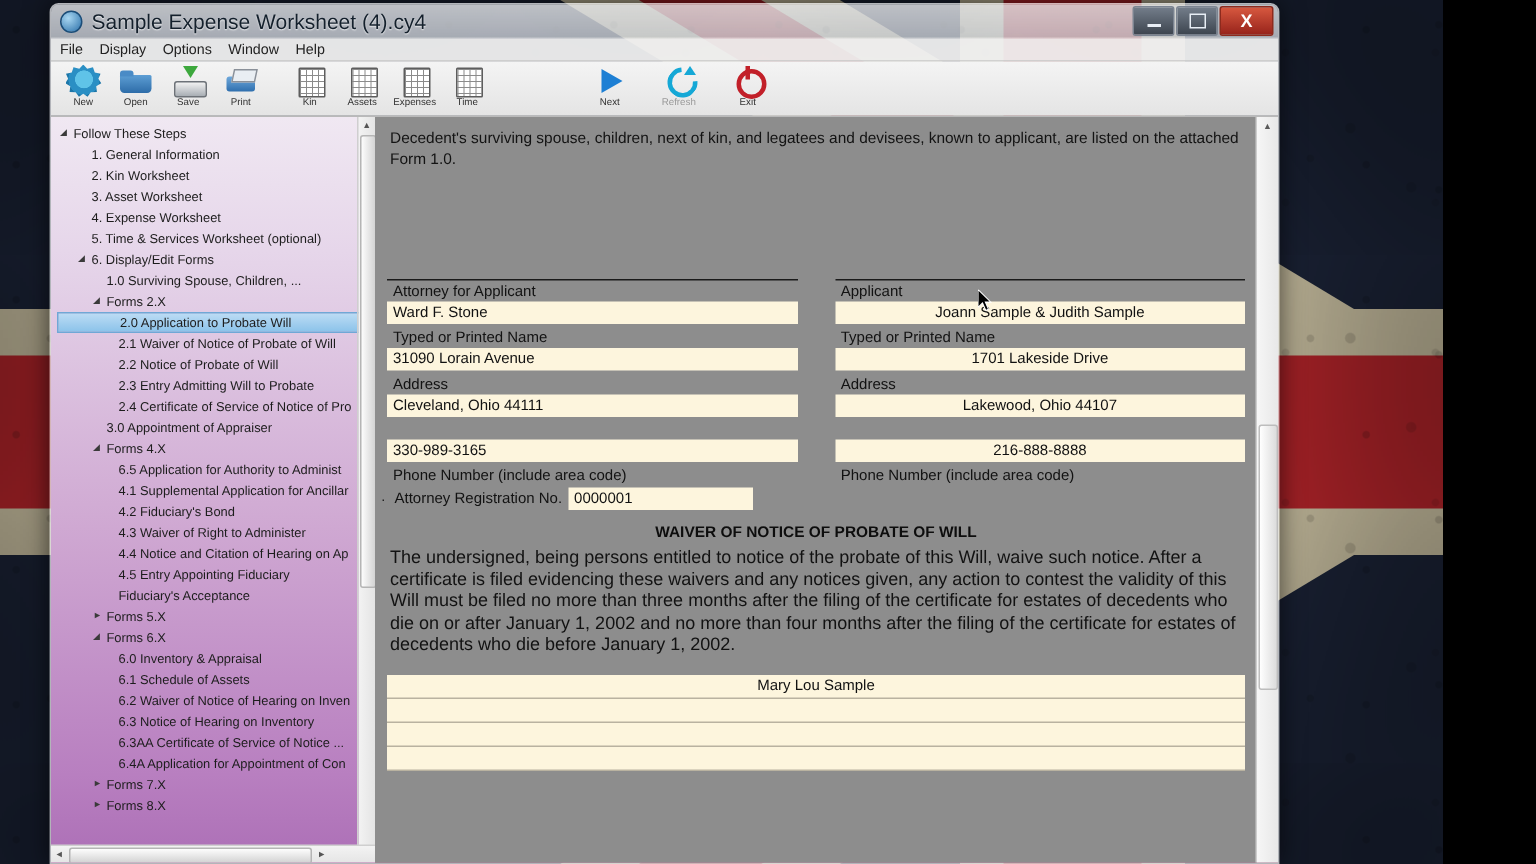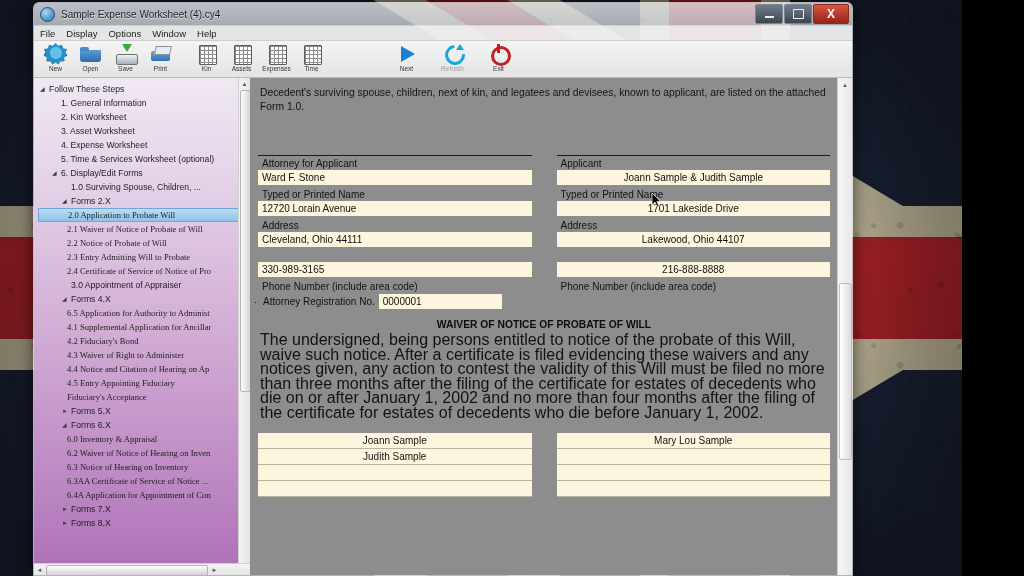--- a/index.html
+++ b/index.html
@@ -53,21 +53,21 @@
   #titlebar{
     position:relative;height:22px;
     background:linear-gradient(to bottom,rgba(240,242,246,.50),rgba(205,212,222,.42));
     border-bottom:1px solid rgba(255,255,255,.25);
     display:flex;align-items:center;
     border-radius:5px 5px 0 0;
   }
   #titlebar .tico{width:13px;height:13px;margin-left:6px;border-radius:50%;
     background:radial-gradient(circle at 35% 32%,#a9d7f2,#2a6fa8);
     border:1px solid #1b4d78;position:relative;}
-  #titlebar .ttxt{margin-left:6px;font-size:10px;color:#14202c;
+  #titlebar .ttxt{margin-left:6px;font-size:14px;color:#14202c;
     text-shadow:0 1px 1px rgba(255,255,255,.8);white-space:nowrap;}
   #wbtns{position:absolute;right:3px;top:1px;display:flex;gap:1px;}
   .wb{width:26px;height:18px;border:1px solid #7b8491;border-radius:2px;
       display:flex;align-items:center;justify-content:center;
       font-size:10px;color:#e8eef5;background:linear-gradient(to bottom,#737d8a,#3d454f);}
   .wb.close{width:34px;background:linear-gradient(to bottom,#d7583f,#97231b);
       border-color:#8d2a1d;font-weight:bold;font-size:12px;color:#fff;}
   .wb .gl{display:block;}
   .wb .min{width:9px;height:2px;background:#e8eef5;margin-top:6px;}
   .wb .max{width:9px;height:8px;border:1.5px solid #e8eef5;}
@@ -125,21 +125,21 @@
   #tree{width:216px;position:relative;
     background:linear-gradient(to bottom,#f0e8f2 0%,#e6d6ea 18%,#cfa8d2 55%,#b87fc0 88%,#ac6fb6 100%);
     overflow:hidden;}
   #treeinner{padding:4px 0 0 4px;}
   .ti{font-size:8.6px;color:#1d1d1d;line-height:10px;height:14px;display:flex;align-items:center;
       white-space:nowrap;padding-left:2px;}
   .ti .arw{width:9px;font-size:6px;color:#3a3a3a;display:inline-block;}
   .ti.l0{padding-left:2px;}
   .ti.l1{padding-left:14px;}
   .ti.l2{padding-left:24px;}
-  .ti.l3{padding-left:20px;font-family:Liberation Serif, serif;}
+  .ti.l3{padding-left:32px;}
   .ti.sel{background:linear-gradient(to bottom,#bcdcf4,#8cc3ea);border:1px solid #6fa8d6;height:12px;
       margin-right:4px;}
   #treevscroll{position:absolute;right:0;top:0;width:11px;height:486px;
       background:linear-gradient(to right,#f3f3f3,#e4e4e4);border-left:1px solid #cfcfcf;}
   #treevscroll .arrow{height:11px;display:flex;align-items:center;justify-content:center;font-size:6px;color:#555;}
   #treevscroll .thumb{position:absolute;top:12px;left:1px;width:9px;height:300px;
       background:linear-gradient(to right,#fdfdfd,#d3d3d3);border:1px solid #b5b5b5;border-radius:2px;}
   #treehscroll{position:absolute;left:0;bottom:0;width:216px;height:12px;
       background:linear-gradient(to bottom,#f3f3f3,#e4e4e4);border-top:1px solid #cfcfcf;display:flex;align-items:center;}
   #treehscroll .hb{width:11px;text-align:center;font-size:6px;color:#555;}
@@ -150,33 +150,33 @@
   #docscroll{position:absolute;right:0;top:0;width:14px;height:498px;
       background:linear-gradient(to right,#f6f6f6,#e8e8e8);border-left:1px solid #cdcdcd;}
   #docscroll .arrow{height:13px;display:flex;align-items:center;justify-content:center;font-size:6px;color:#5a5a5a;}
   #docscroll .thumb{position:absolute;top:205px;left:1px;width:11px;height:175px;
       background:linear-gradient(to right,#ffffff,#dcdcdc);border:1px solid #bdbdbd;border-radius:2px;}
 
   #page{position:absolute;left:0;top:0;right:14px;bottom:0;background:#8d8d8d;padding:0 8px;}
   .intro{color:#131313;font-size:10.3px;line-height:14px;padding:8px 4px 0 2px;}
   .hr{height:1px;background:#1a1a1a;margin-top:18px;}
   .cols{display:flex;gap:25px;margin-top:0px;}
-  .col{flex:1;}
+  .col{flex:1;margin-top:31px;}
   .col .hrline{height:1px;background:#1a1a1a;}
   .lbl{font-size:10px;color:#121212;padding:2px 2px 1px 4px;}
   .fld{background:#fdf5dd;height:15px;font-size:10px;color:#111;display:flex;align-items:center;
        padding:0 4px;margin-bottom:2px;}
   .fld.c{justify-content:center;}
   .gap{height:13px;}
   .regrow{display:flex;align-items:center;gap:4px;margin-top:1px;}
   .regrow .dot{font-size:9px;color:#111;margin-left:-4px;}
   .regrow .lbl{padding:0 0 0 2px;}
   .regrow .fld{flex:0 0 115px;margin-bottom:0;}
   .wtitle{text-align:center;font-size:10.3px;font-weight:bold;color:#0d0d0d;margin-top:10px;}
-  .wbody{font-size:16px;line-height:14.5px;color:#121212;margin-top:3px;padding:0 2px;}
+  .wbody{font-size:12px;line-height:14.5px;color:#121212;margin-top:3px;padding:0 2px;}
   .sigwrap{display:flex;gap:25px;margin-top:13px;}
   .sigcol{flex:1;}
   .sig{background:#fdf5dd;height:15px;font-size:10px;color:#111;display:flex;align-items:center;
        justify-content:center;border-bottom:1px solid #b9b2a0;}
   .formfoot{text-align:center;font-size:8.6px;font-weight:bold;color:#0d0d0d;margin-top:22px;letter-spacing:.2px;}
 
   #cursor{position:absolute;left:652px;top:193px;width:10px;height:15px;z-index:50;}
 </style>
 </head>
 <body>
@@ -378,20 +378,24 @@
           <div class="ti l2">
             <span class="arw">◢</span>
             <span>Forms 6.X</span>
           </div>
           <div class="ti l3">
             <span class="arw"></span>
             <span>6.0 Inventory &amp; Appraisal</span>
           </div>
           <div class="ti l3">
             <span class="arw"></span>
+            <span>6.1 Schedule of Assets</span>
+          </div>
+          <div class="ti l3">
+            <span class="arw"></span>
             <span>6.2 Waiver of Notice of Hearing on Inven</span>
           </div>
           <div class="ti l3">
             <span class="arw"></span>
             <span>6.3 Notice of Hearing on Inventory</span>
           </div>
           <div class="ti l3">
             <span class="arw"></span>
             <span>6.3AA Certificate of Service of Notice ...</span>
           </div>
@@ -425,21 +429,21 @@
         <div class="intro">Decedent's surviving spouse, children, next of kin, and legatees and devisees, known to applicant, are listed on the attached Form 1.0.</div>
         <div class="hr" style="visibility:hidden"></div>
 
         <div class="cols" style="margin-top:22px">
 
           <div class="col">
             <div class="hrline"></div>
             <div class="lbl">Attorney for Applicant</div>
             <div class="fld">Ward F. Stone</div>
             <div class="lbl">Typed or Printed Name</div>
-            <div class="fld">12720 Lorain Avenue</div>
+            <div class="fld">31090 Lorain Avenue</div>
             <div class="lbl">Address</div>
             <div class="fld">Cleveland, Ohio  44111</div>
             <div class="gap"></div>
             <div class="fld">330-989-3165</div>
             <div class="lbl">Phone Number (include area code)</div>
             <div class="regrow">
               <span class="dot">·</span>
               <span class="lbl">Attorney Registration No.</span>
               <span class="fld">0000001</span>
             </div>
@@ -457,26 +461,20 @@
             <div class="fld c">216-888-8888</div>
             <div class="lbl">Phone Number (include area code)</div>
           </div>
         </div>
 
         <div class="wtitle">WAIVER OF NOTICE OF PROBATE OF WILL</div>
         <div class="wbody">The undersigned, being persons entitled to notice of the probate of this Will, waive such notice. After a certificate is filed evidencing these waivers and any notices given, any action to contest the validity of this Will must be filed no more than three months after the filing of the certificate for estates of decedents who die on or after January 1, 2002 and no more than four months after the filing of the certificate for estates of decedents who die before January 1, 2002.</div>
 
         <div class="sigwrap">
           <div class="sigcol">
-            <div class="sig">Joann Sample</div>
-            <div class="sig">Judith Sample</div>
-            <div class="sig"></div>
-            <div class="sig"></div>
-          </div>
-          <div class="sigcol">
             <div class="sig">Mary Lou Sample</div>
             <div class="sig"></div>
             <div class="sig"></div>
             <div class="sig"></div>
           </div>
         </div>
 
       </div>
 
       <div id="docscroll">

